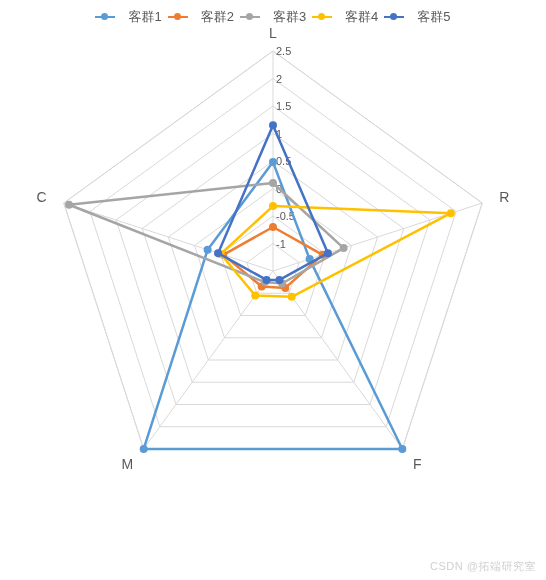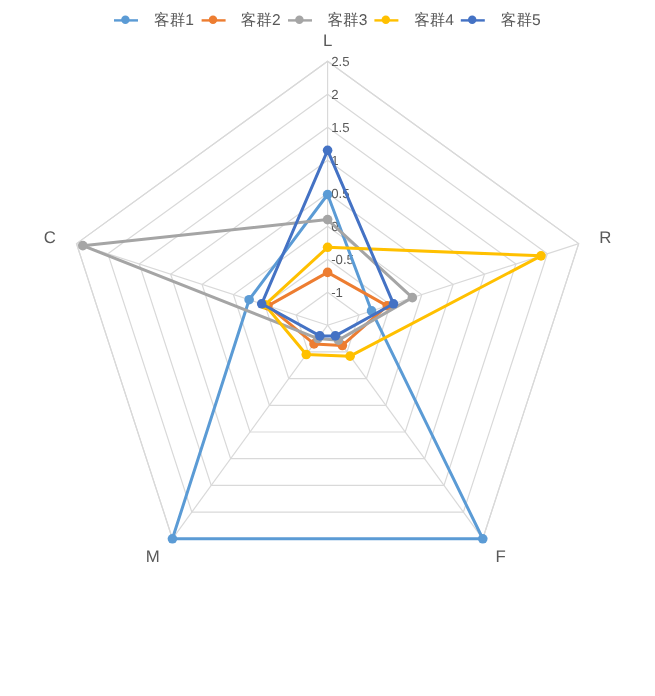--- a/index.html
+++ b/index.html
@@ -153,13 +153,14 @@
       <circle cx="255.21949611815268" cy="269.47276407984214" r="4" fill="#FFC000"></circle>
       <circle cx="220.69189160376655" cy="228.0040653093779" r="4" fill="#FFC000"></circle>
       <polyline points="273,99.25 327.9235138160451,227.15426857484678 279.4656377752172,253.89918693812442 266.5343622247828,253.89918693812442 218.07648618395487,227.1542685748468 273,99.25" fill="none" stroke="#4472C4" stroke-width="2.5" stroke-linejoin="round"></polyline>
       <circle cx="273" cy="99.25" r="4" fill="#4472C4"></circle>
       <circle cx="327.9235138160451" cy="227.15426857484678" r="4" fill="#4472C4"></circle>
       <circle cx="279.4656377752172" cy="253.89918693812442" r="4" fill="#4472C4"></circle>
       <circle cx="266.5343622247828" cy="253.89918693812442" r="4" fill="#4472C4"></circle>
       <circle cx="218.07648618395487" cy="227.1542685748468" r="4" fill="#4472C4"></circle>
     </svg>
 
+  <div class="watermark">CSDN @拓端研究室</div>
 </div>
 
 </body></html>

